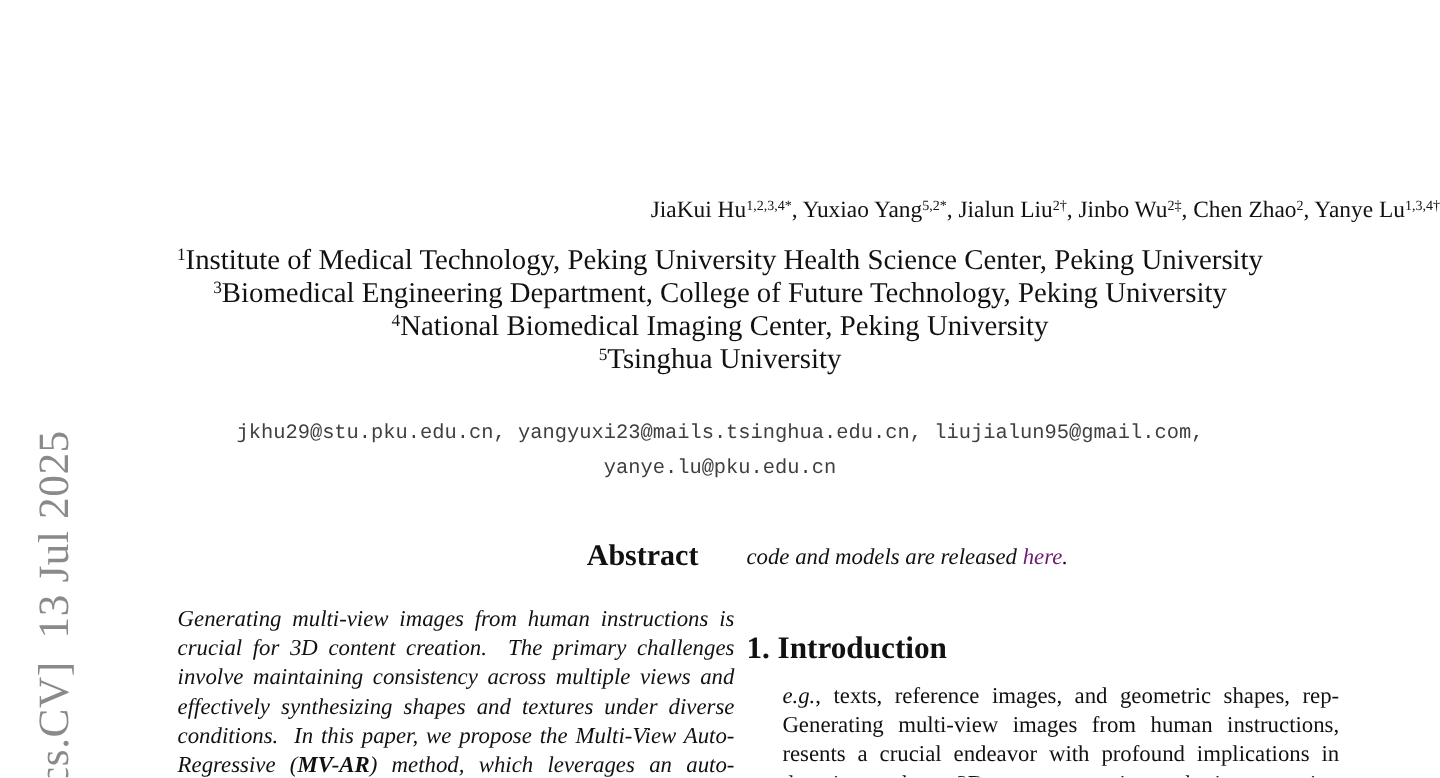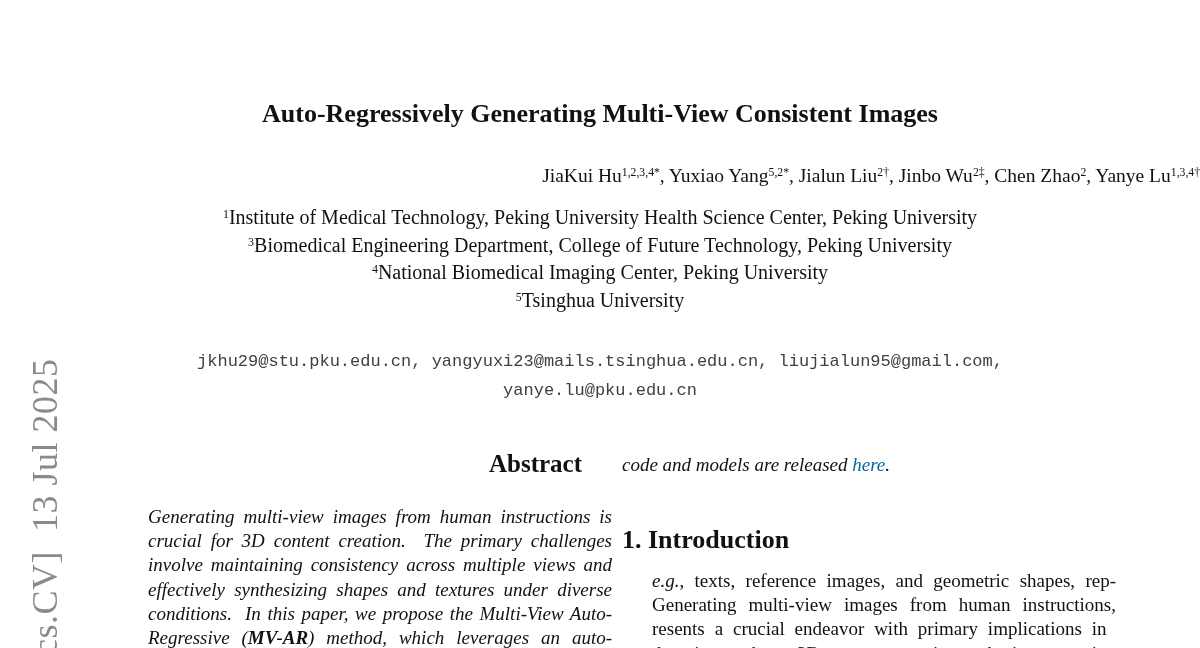--- a/index.html
+++ b/index.html
@@ -36,21 +36,21 @@
     position: absolute;
     top: 165px; left: 0; width: 1200px;
     text-align: right;
     font-size: 19.5px;
     white-space: nowrap;
   }
   .affiliations {
     position: absolute;
     top: 204px; left: 0; width: 1200px;
     text-align: center;
-    font-size: 20px;
+    font-size: 24px;
     line-height: 27.6px;
   }
   sup.sup {
     font-size: 60%;
     line-height: 0;
     vertical-align: baseline;
     position: relative;
     top: -0.5em;
   }
   .emails {
@@ -82,21 +82,21 @@
     overflow: visible;
     margin-left: 30px;
   }
   .code-line {
     position: absolute;
     top: 453px; left: 622px; width: 464px;
     font-size: 19px;
     font-style: italic;
     line-height: 24.2px;
   }
-  .link { color: #0369a1; text-decoration: none; cursor: pointer; }
+  .link { color: #701a75; text-decoration: none; cursor: pointer; }
   .intro-heading {
     position: absolute;
     top: 525px; left: 622px; width: 464px;
     font-size: 26px;
     font-weight: bold;
   }
   .intro-body {
     position: absolute;
     top: 569px; left: 622px; width: 464px;
     font-size: 19px;
@@ -105,21 +105,20 @@
   .bold { font-weight: bold; }
   .em { font-style: italic; }
 </style>
 </head>
 <body>
 
 <div class="page">
 
   <div class="watermark">cs.CV]&nbsp; 13 Jul 2025</div>
 
-  <div class="paper-title">Auto-Regressively Generating Multi-View Consistent Images</div>
 
   <div class="author-line">
     <span><span>JiaKui Hu</span><sup class="sup">1,2,3,4*</sup><span>, </span></span><span><span>Yuxiao Yang</span><sup class="sup">5,2*</sup><span>, </span></span><span><span>Jialun Liu</span><sup class="sup">2†</sup><span>, </span></span><span><span>Jinbo Wu</span><sup class="sup">2‡</sup><span>, </span></span><span><span>Chen Zhao</span><sup class="sup">2</sup><span>, </span></span><span><span>Yanye Lu</span><sup class="sup">1,3,4†</sup></span>
   </div>
 
   <div class="affiliations">
     <div><sup class="sup">1</sup><span>Institute of Medical Technology, Peking University Health Science Center, Peking University</span></div>
     <div><sup class="sup">3</sup><span>Biomedical Engineering Department, College of Future Technology, Peking University</span></div>
     <div><sup class="sup">4</sup><span>National Biomedical Imaging Center, Peking University</span></div>
     <div><sup class="sup">5</sup><span>Tsinghua University</span></div>
@@ -143,17 +142,17 @@
 
   <div class="code-line">
     <span>code and models are released </span><a class="link">here</a><span>.</span>
   </div>
 
   <div class="intro-heading">1. Introduction</div>
 
   <div class="intro-body">
     <span class="jline" style="word-spacing: 5.61607px;"><span class="em">e.g.</span><span>, texts, reference images, and geometric shapes, rep-</span></span>
     <span class="jline" style="word-spacing: 7.31562px;">Generating multi-view images from human instructions,</span>
-    <span class="jline" style="word-spacing: 5.15625px;">resents a crucial endeavor with primary implications in</span>
+    <span class="jline" style="word-spacing: 5.15625px;">resents a crucial endeavor with profound implications in</span>
     <span class="jline" style="word-spacing: 5.23214px;">domains such as 3D content creation, robotic perception</span>
   </div>
 
 </div>
 
 </body></html>

